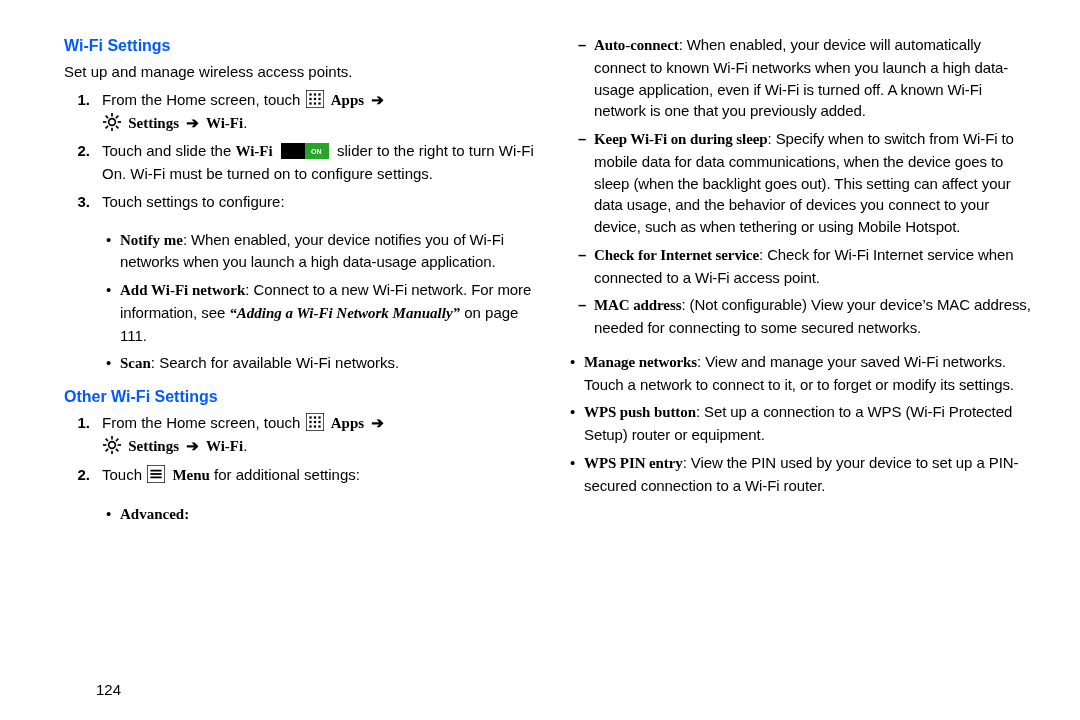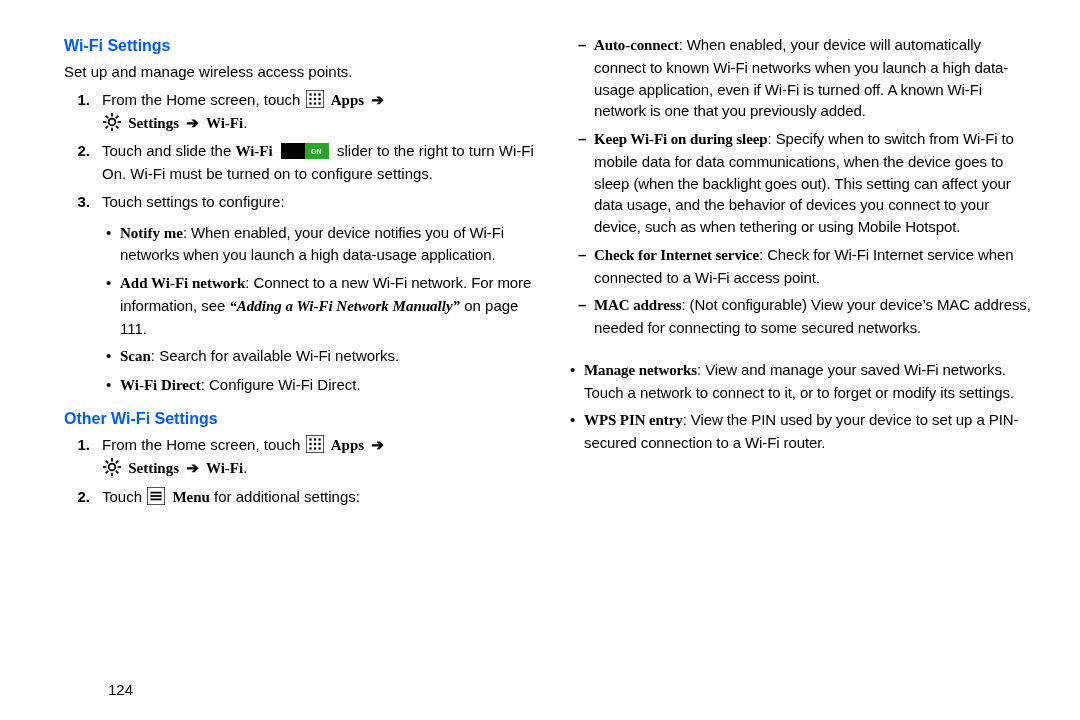--- a/index.html
+++ b/index.html
@@ -45,21 +45,21 @@
   ol.steps > li > .num {
     position: absolute;
     left: -32px;
     width: 26px;
     text-align: right;
     font-weight: 700;
   }
 
   ul.bul {
     list-style: none;
-    margin: 9px 0 0 0;
+    margin: 16px 0 0 0;
     padding-left: 14px;
   }
   ul.bul > li {
     position: relative;
     padding-left: 4px;
     margin-bottom: 6px;
   }
   ul.bul > li::before {
     content: "•";
     position: absolute;
@@ -119,21 +119,21 @@
     margin: 0 4px;
   }
   .toggle .bar { width: 48px; height: 16px; border-radius: 2px; }
   .toggle .off { fill: #000; }
   .toggle .on  { fill: #28a528; }
   .toggle .txt { font: 700 7px Arial; fill: #fff; }
 
   .pgnum {
     position: absolute;
     bottom: 22px;
-    left: 108px;
+    left: 96px;
     font-size: 15px;
   }
 
   .cond { letter-spacing: -0.1px; }
 </style>
 </head>
 <body>
 
 <div class="page">
 
@@ -197,23 +197,20 @@
         <ul class="bul">
           <li>
             <span class="b">Notify me</span><span class="cond">: When enabled, your device notifies you of Wi-Fi networks when you launch a high data-usage application.</span>
           </li>
           <li>
             <span class="b">Add Wi-Fi network</span><span class="cond">: Connect to a new Wi-Fi network. For more information, see </span><span class="b i">“Adding a Wi-Fi Network Manually”</span><span> on page 111.</span>
           </li>
           <li>
             <span class="b">Scan</span><span>: Search for available Wi-Fi networks.</span>
           </li>
-          <li>
-            <span class="b">Wi-Fi Direct</span><span>: Configure Wi-Fi Direct.</span>
-          </li>
         </ul>
       </li>
     </ol>
 
     <h3 style="margin-top:10px">Other Wi-Fi Settings</h3>
 
     <ol class="steps">
       <li>
         <span class="num">1.</span>
         <span>From the Home screen, touch </span>
@@ -255,43 +252,51 @@
         <span class="num">2.</span>
         <span>Touch </span>
         <svg class="icon" viewBox="0 0 16 16">
           <rect x="0" y="0" width="16" height="16" fill="none" stroke="#000" stroke-width="1.2"></rect>
           <line x1="3" y1="5" x2="13" y2="5" stroke="#000" stroke-width="1.6"></line>
           <line x1="3" y1="8" x2="13" y2="8" stroke="#000" stroke-width="1.6"></line>
           <line x1="3" y1="11" x2="13" y2="11" stroke="#000" stroke-width="1.6"></line>
         </svg>
         <span class="b">Menu</span>
         <span> for additional settings:</span>
+        <ul class="bul">
+          <li>
+            <span class="b">Advanced</span><span class="b">:</span>
+          </li>
+        </ul>
       </li>
     </ol>
   </div>
 
   <div class="col right cond">
     <ul class="dash">
       <li>
         <span class="b">Auto-connect</span><span>: When enabled, your device will automatically connect to known Wi-Fi networks when you launch a high data-usage application, even if Wi-Fi is turned off. A known Wi-Fi network is one that you previously added.</span>
       </li>
       <li>
         <span class="b">Keep Wi-Fi on during sleep</span><span>: Specify when to switch from Wi-Fi to mobile data for data communications, when the device goes to sleep (when the backlight goes out). This setting can affect your data usage, and the behavior of devices you connect to your device, such as when tethering or using Mobile Hotspot.</span>
       </li>
       <li>
         <span class="b">Check for Internet service</span><span>: Check for Wi-Fi Internet service when connected to a Wi-Fi access point.</span>
       </li>
       <li>
         <span class="b">MAC address</span><span>: (Not configurable) View your device’s MAC address, needed for connecting to some secured networks.</span>
       </li>
     </ul>
 
-    <ul class="top" style="margin-top:20px">
+    <ul class="top" style="margin-top:12px">
       <li>
         <span class="b">Manage networks</span><span>: View and manage your saved Wi-Fi networks. Touch a network to connect to it, or to forget or modify its settings.</span>
+      </li>
+      <li>
+        <span class="b">WPS push button</span><span>: Set up a connection to a WPS (Wi-Fi Protected Setup) router or equipment.</span>
       </li>
       <li>
         <span class="b">WPS PIN entry</span><span>: View the PIN used by your device to set up a PIN-secured connection to a Wi-Fi router.</span>
       </li>
     </ul>
   </div>
 </div>
 
 <div class="pgnum">124</div>
 

